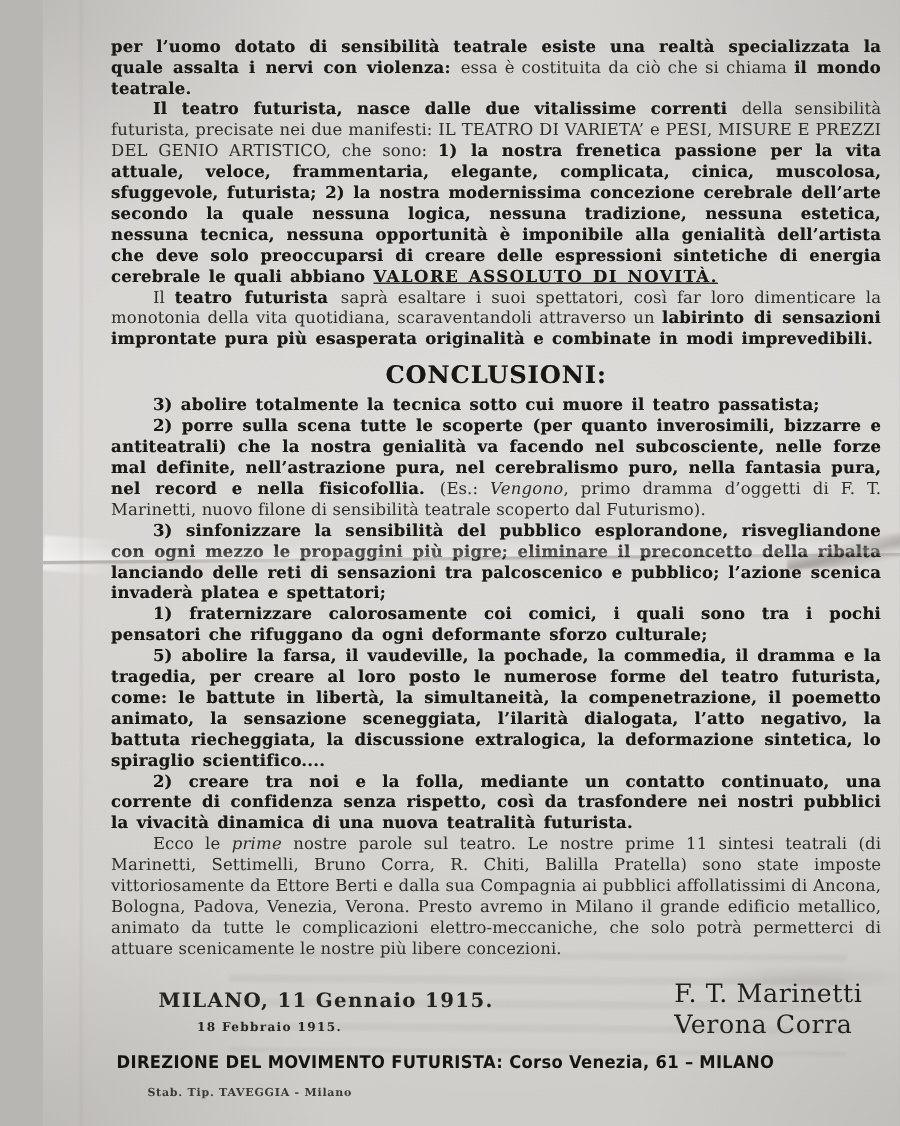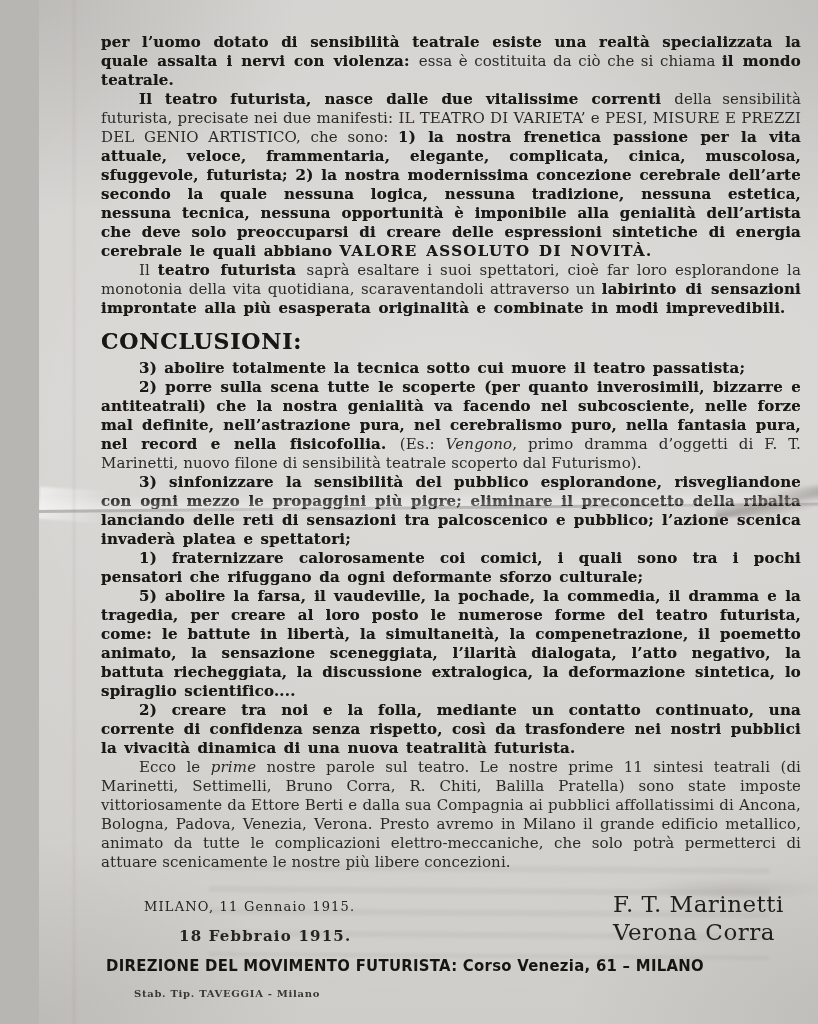--- a/index.html
+++ b/index.html
@@ -27,35 +27,35 @@
   }
   .para { margin:0; text-indent:38px; }
   .noindent { text-indent:0; }
   .b {
     font-weight:bold; color:#191815;
     word-spacing:2px; letter-spacing:0.2px;
     text-shadow:0 0 0.4px rgba(25,22,18,0.55);
   }
   .r { letter-spacing:0.1px; }
   .i { font-style:italic; letter-spacing:0.2px; }
-  .caps { letter-spacing:1.4px; }
+  .caps { letter-spacing:1.4px;text-decoration:underline; }
   .heading {
     margin:10px 0 5px 0; font-size:22px; line-height:26px;
     font-weight:bold; color:#181714; letter-spacing:0.8px;
-    text-align:left; text-indent:0;
+    text-align:center; text-indent:0;
     text-shadow:0 0 0.4px rgba(25,22,18,0.55);
   }
   
   .date1 {
     position:absolute; left:105px; top:899px;
-    font-size:13px; font-weight:normal; letter-spacing:1.2px; color:#242320;
+    font-size:18px; font-weight:bold; letter-spacing:1.2px; color:#242320;
   }
   .date2 {
     position:absolute; left:140px; top:927px;
-    font-size:15px; font-weight:bold; letter-spacing:1.2px; color:#242320;
+    font-size:11px; font-weight:bold; letter-spacing:1.2px; color:#242320;
   }
   .signatures {
     position:absolute; left:574px; top:891px;
     font-size:23px; line-height:27.5px; letter-spacing:0.5px; color:#1f1e1b;
     white-space:nowrap;
   }
   .direction {
     position:absolute; left:67px; top:956px;
     font-family:"DejaVu Sans", sans-serif; font-weight:bold;
     font-size:16px; letter-spacing:0.3px; color:#161512;
@@ -94,21 +94,21 @@
 <body>
 
 <div class="page">
 
   <div class="body-text">
 
     <p class="para noindent"><span class="b">per l’uomo dotato di sensibilità teatrale esiste una realtà specializzata la quale assalta i nervi con violenza: </span><span class="r">essa è costituita da ciò che si chiama </span><span class="b">il mondo teatrale.</span></p>
 
     <p class="para"><span class="b">Il teatro futurista, nasce dalle due vitalissime correnti </span><span class="r">della sensibilità futurista, precisate nei due manifesti: IL TEATRO DI VARIETA’ e PESI, MISURE E PREZZI DEL GENIO ARTISTICO, che sono: </span><span class="b">1) la nostra frenetica passione per la vita attuale, veloce, frammentaria, elegante, complicata, cinica, muscolosa, sfuggevole, futurista; 2) la nostra modernissima concezione cerebrale dell’arte secondo la quale nessuna logica, nessuna tradizione, nessuna estetica, nessuna tecnica, nessuna opportunità è imponibile alla genialità dell’artista che deve solo preoccuparsi di creare delle espressioni sintetiche di energia cerebrale le quali abbiano </span><span class="b caps">VALORE ASSOLUTO DI NOVITÀ.</span></p>
 
-    <p class="para"><span class="r">Il </span><span class="b">teatro futurista </span><span class="r">saprà esaltare i suoi spettatori, cioè far loro esplorandone la monotonia della vita quotidiana, scaraventandoli attraverso un </span><span class="b">labirinto di sensazioni improntate alla più esasperata originalità e combinate in modi imprevedibili.</span></p>
+    <p class="para"><span class="r">Il </span><span class="b">teatro futurista </span><span class="r">saprà esaltare i suoi spettatori, così far loro dimenticare la monotonia della vita quotidiana, scaraventandoli attraverso un </span><span class="b">labirinto di sensazioni improntate pura più esasperata originalità e combinate in modi imprevedibili.</span></p>
 
 
     <h2 class="heading">CONCLUSIONI:</h2>
 
     <p class="para"><span class="b">3) abolire totalmente la tecnica sotto cui muore il teatro passatista;</span></p>
 
     <p class="para"><span class="b">2) porre sulla scena tutte le scoperte (per quanto inverosimili, bizzarre e antiteatrali) che la nostra genialità va facendo nel subcosciente, nelle forze mal definite, nell’astrazione pura, nel cerebralismo puro, nella fantasia pura, nel record e nella fisicofollia. </span><span class="r">(Es.: </span><span class="r i">Vengono</span><span class="r">, primo dramma d’oggetti di F. T. Marinetti, nuovo filone di sensibilità teatrale scoperto dal Futurismo).</span></p>
 
     <p class="para"><span class="b">3) sinfonizzare la sensibilità del pubblico esplorandone, risvegliandone con ogni mezzo le propaggini più pigre; eliminare il preconcetto della ribalta lanciando delle reti di sensazioni tra palcoscenico e pubblico; l’azione scenica invaderà platea e spettatori;</span></p>
 

